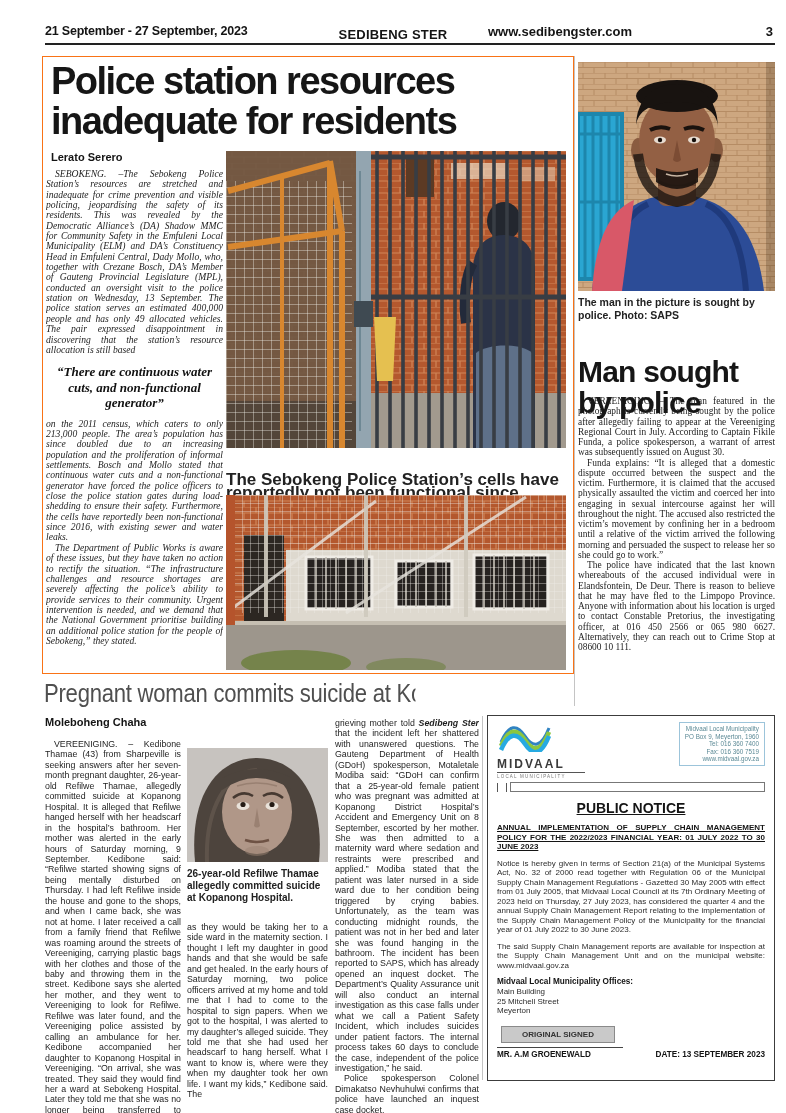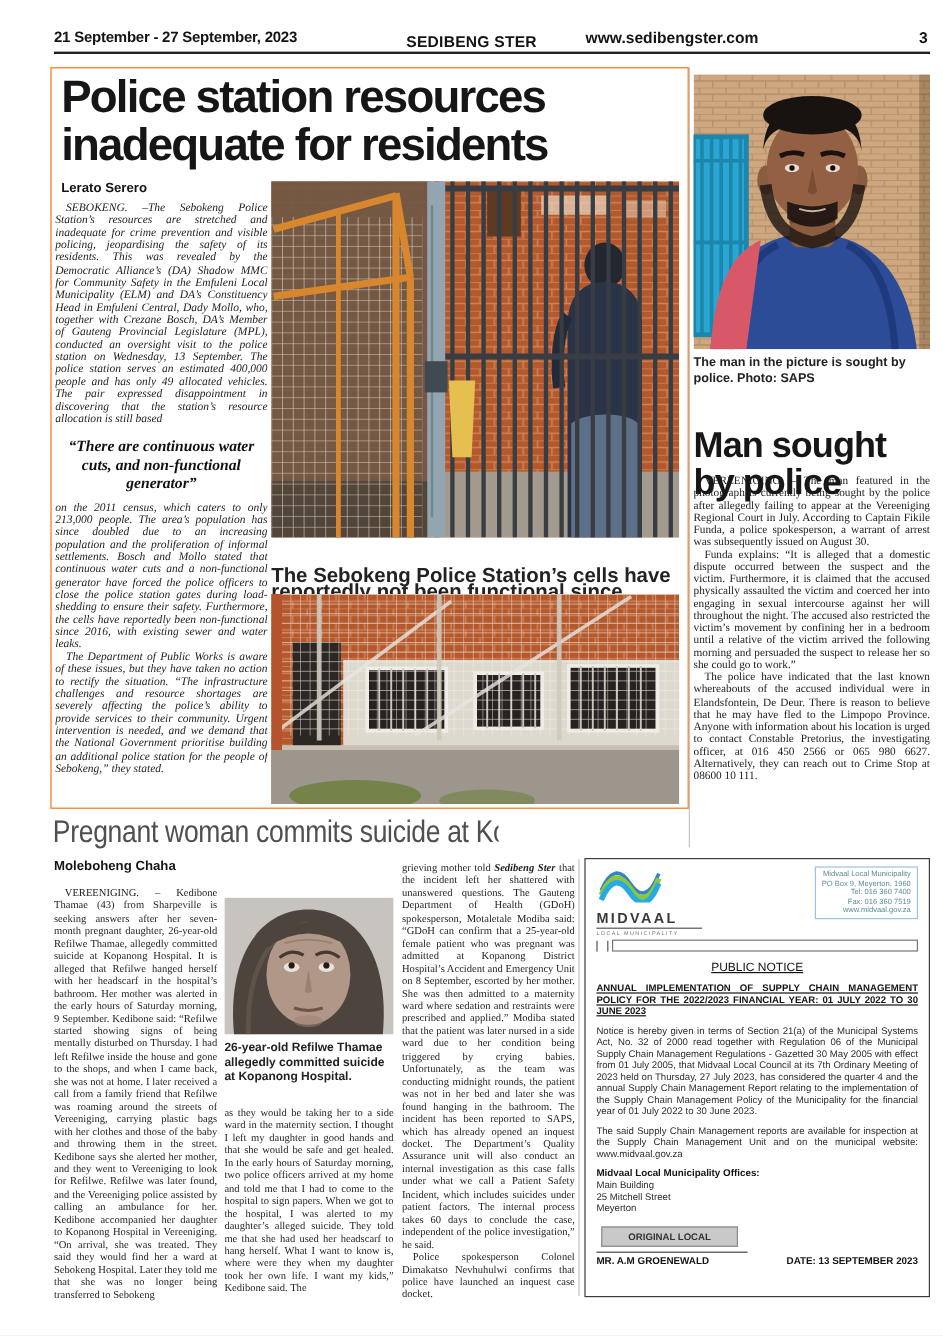--- a/index.html
+++ b/index.html
@@ -37,21 +37,21 @@
            font-family:"Liberation Serif",serif;font-size:9.4px;line-height:10.25px;text-align:justify;color:#1d1d1d;}
   .manBody p{margin:0;}
   .vline1{position:absolute;left:574px;top:56px;width:1px;height:650px;background:#c4c4c4;}
   .vline2{position:absolute;left:482px;top:716px;width:1px;height:364px;background:#c4c4c4;}
   
   .art2{position:absolute;left:42px;top:676px;width:440px;height:437px;}
   .art2-headline{position:absolute;left:2px;top:2px;width:437px;overflow:hidden;white-space:nowrap;
                  font-size:26px;color:#4f4f4f;letter-spacing:-0.3px;
                  transform:scaleX(0.85);transform-origin:left top;}
   .art2-byline{position:absolute;left:3px;top:40px;font-size:11px;font-weight:bold;}
-  .a2col{position:absolute;font-family:Liberation Serif, serif;font-size:8.8px;line-height:10.45px;
+  .a2col{position:absolute;font-family:Liberation Sans, sans-serif;font-size:8.8px;line-height:10.45px;
          text-align:justify;color:#1d1d1d;overflow:hidden;}
   .a2col p{margin:0;}
   .c1{left:3px;top:63px;width:136px;height:374px;}
   .c2t{left:145px;top:246px;width:141px;height:191px;}
   .c3{left:293px;top:42px;width:144px;height:395px;}
   .photo4{position:absolute;left:145px;top:72px;width:141px;height:114px;}
   .cap4{position:absolute;left:145px;top:192px;width:141px;font-size:10px;line-height:12px;font-weight:bold;color:#222;}
   .paperItalic{font-weight:bold;font-style:italic;}
   
   .notice{position:absolute;left:487px;top:715px;width:288px;height:366px;border:1px solid #3c3c3c;
@@ -60,21 +60,21 @@
   .nt-logo{width:88px;}
   .nt-logoname{font-size:12px;font-weight:bold;letter-spacing:2px;color:#3a3a3a;
                border-bottom:1px solid #555;padding-bottom:1px;margin-top:1px;}
   .nt-logosub{font-size:4.5px;letter-spacing:1.2px;color:#777;margin-top:1px;}
   .nt-addrwrap{flex:1;display:flex;justify-content:flex-end;}
   .nt-addr{border:1px solid #9cc4da;padding:2px 5px;text-align:right;
            font-size:6.3px;line-height:7.6px;color:#5c8a96;}
   .nt-barrow{display:flex;align-items:center;margin-top:3px;}
   .nt-ticks{width:8px;height:9px;border-left:1px solid #555;border-right:1px solid #555;margin-right:3px;}
   .nt-bar{flex:1;height:8px;border:1px solid #777;}
-  .nt-title{text-align:center;font-weight:normal;font-size:10px;text-decoration:underline;margin:8px 0 7px 0;}
+  .nt-title{text-align:center;font-weight:bold;font-size:14px;text-decoration:underline;margin:8px 0 7px 0;}
   .nt-h{font-weight:bold;font-size:8px;line-height:9.6px;text-decoration:underline;
         text-align:justify;margin:0 0 7px 0;}
   .nt-p{font-size:8px;line-height:9.5px;text-align:justify;color:#2c2c2c;margin:0 0 7px 0;}
   .nt-officesHead{font-weight:bold;font-size:8.2px;margin:2px 0 1px 0;}
   .nt-office{font-size:8px;line-height:9.6px;color:#2c2c2c;}
   .nt-signed{width:112px;margin:10px 0 0 4px;background:#c9c9c9;border:1px solid #8a8a8a;
              text-align:center;font-weight:bold;font-size:8px;padding:3px 0;color:#333;}
   .nt-sigline{width:126px;border-top:1px solid #444;margin:4px 0 2px 0;}
   .nt-footer{display:flex;justify-content:space-between;}
   .nt-f-left div,.nt-f-right div{font-weight:bold;font-size:8.2px;line-height:10px;}
@@ -300,21 +300,21 @@
     <div class="nt-title">PUBLIC NOTICE</div>
     <div class="nt-h">ANNUAL IMPLEMENTATION OF SUPPLY CHAIN MANAGEMENT POLICY FOR THE 2022/2023 FINANCIAL YEAR: 01 JULY 2022 TO 30 JUNE 2023</div>
     <div class="nt-p">Notice is hereby given in terms of Section 21(a) of the Municipal Systems Act, No. 32 of 2000 read together with Regulation 06 of the Municipal Supply Chain Management Regulations - Gazetted 30 May 2005 with effect from 01 July 2005, that Midvaal Local Council at its 7th Ordinary Meeting of 2023 held on Thursday, 27 July 2023, has considered the quarter 4 and the annual Supply Chain Management Report relating to the implementation of the Supply Chain Management Policy of the Municipality for the financial year of 01 July 2022 to 30 June 2023.</div>
     <div class="nt-p">The said Supply Chain Management reports are available for inspection at the Supply Chain Management Unit and on the municipal website: www.midvaal.gov.za</div>
 
     <div class="nt-officesHead">Midvaal Local Municipality Offices:</div>
     <div class="nt-office">Main Building</div>
     <div class="nt-office">25 Mitchell Street</div>
     <div class="nt-office">Meyerton</div>
 
-    <div class="nt-signed">ORIGINAL LOCAL</div>
+    <div class="nt-signed">ORIGINAL SIGNED</div>
     <div class="nt-sigline"></div>
     <div class="nt-footer">
       <div class="nt-f-left">
         <div>MR. A.M GROENEWALD</div>
 
       </div>
       <div class="nt-f-right">
         <div>DATE: 13 SEPTEMBER 2023</div>
 
       </div>

